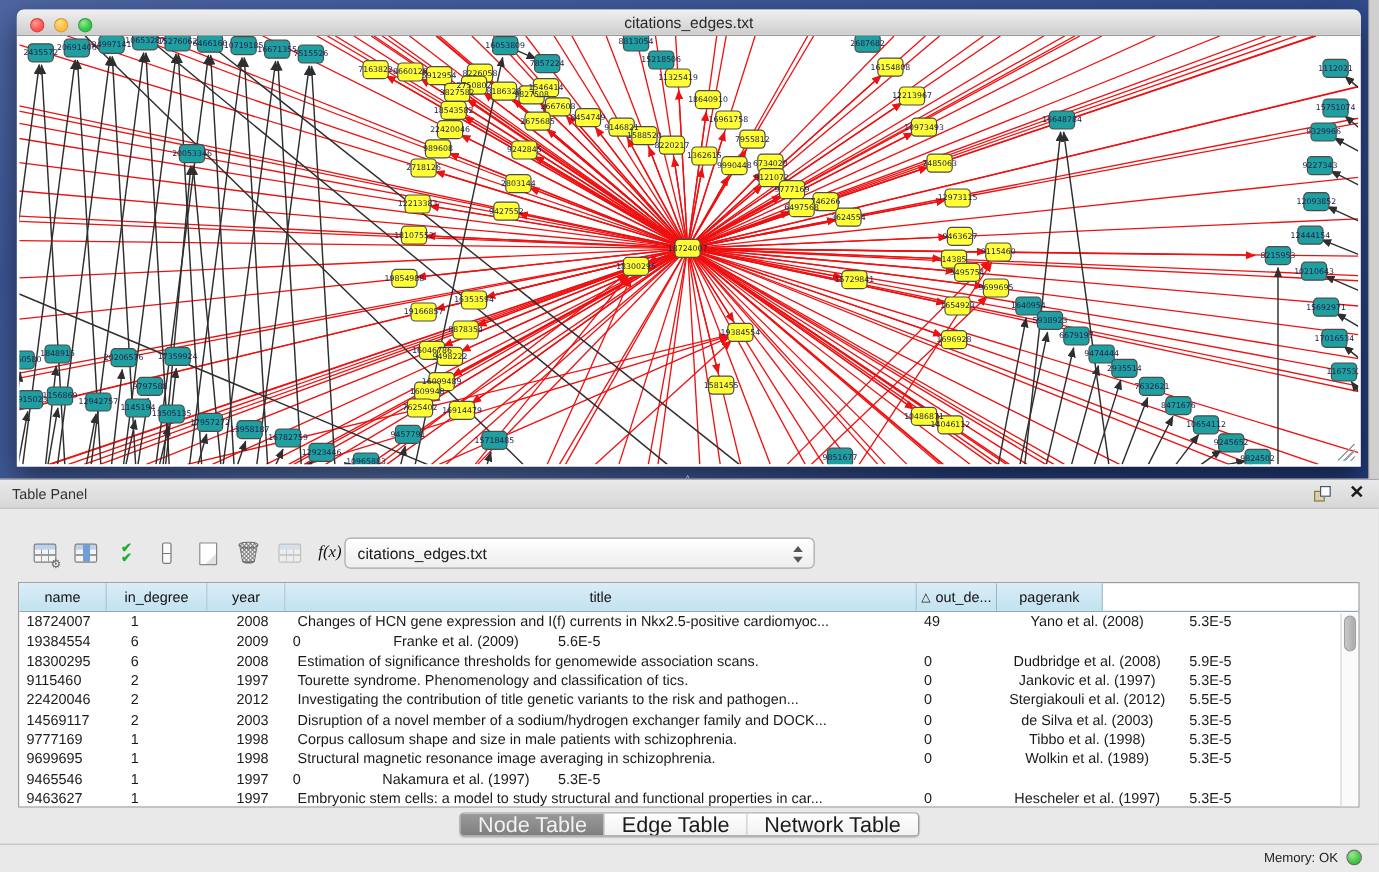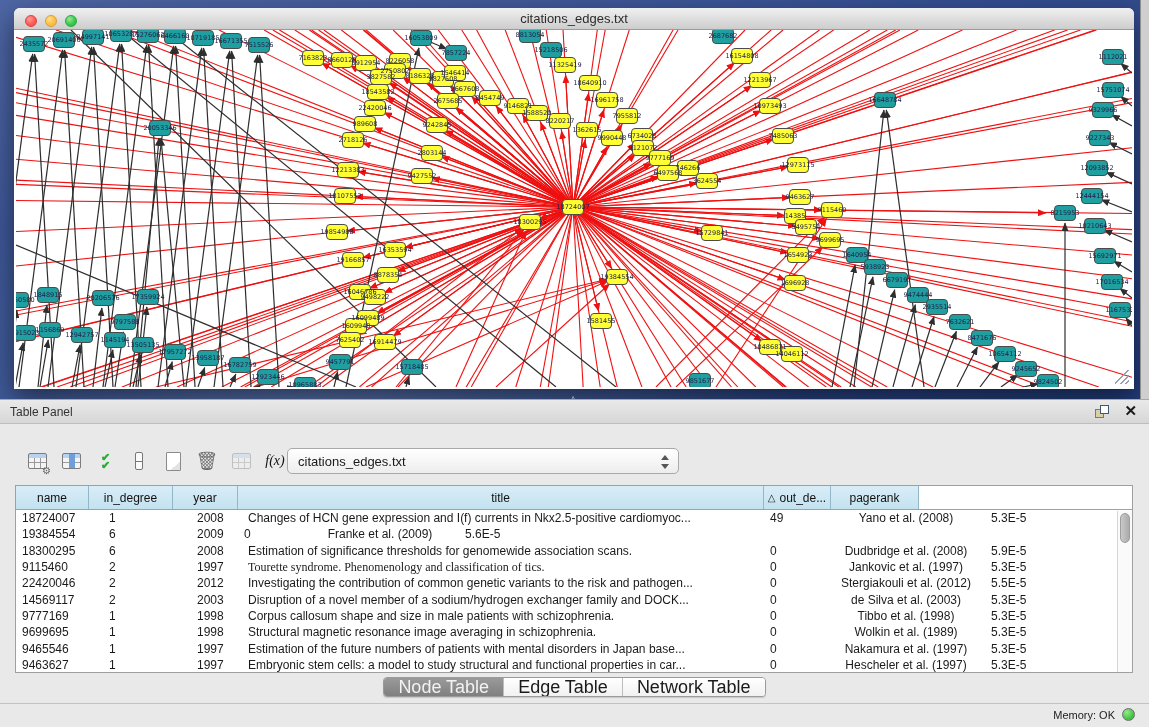--- a/index.html
+++ b/index.html
@@ -740,30 +740,30 @@
             <div class="g-cell" style="width: 65px; padding-left: 24px;">2008</div>
             <div class="g-cell" style="width: 526px; padding-left: 10px;">Estimation of significance thresholds for genomewide association scans.</div>
             <div class="g-cell" style="width: 67px;">0</div>
             <div class="g-cell center" style="width: 150px;">Dudbridge et al. (2008)</div>
             <div class="g-cell" style="width: 88px; padding-left: 10px;">5.9E-5</div>
           </div>
           <div class="g-row">
             <div class="g-cell" style="width: 73px;">9115460</div>
             <div class="g-cell" style="width: 84px; padding-left: 20px;">2</div>
             <div class="g-cell" style="width: 65px; padding-left: 24px;">1997</div>
-            <div class="g-cell" style="width: 526px; padding-left: 10px; font-family: Liberation Serif, serif;">Tourette syndrome. Phenomenology and classification of tics.</div>
+            <div class="g-cell" style="width: 526px; padding-left: 10px;">Tourette syndrome. Phenomenology and classification of tics.</div>
             <div class="g-cell" style="width: 67px;">0</div>
             <div class="g-cell center" style="width: 150px;">Jankovic et al. (1997)</div>
             <div class="g-cell" style="width: 88px; padding-left: 10px;">5.3E-5</div>
           </div>
           <div class="g-row">
             <div class="g-cell" style="width: 73px;">22420046</div>
             <div class="g-cell" style="width: 84px; padding-left: 20px;">2</div>
             <div class="g-cell" style="width: 65px; padding-left: 24px;">2012</div>
-            <div class="g-cell" style="width: 526px; padding-left: 10px;">Investigating the contribution of common genetic variants to the risk and pathogen...</div>
+            <div class="g-cell" style="width: 526px; padding-left: 10px;">Investigating the contribution of title genetic variants to the risk and pathogen...</div>
             <div class="g-cell" style="width: 67px;">0</div>
             <div class="g-cell center" style="width: 150px;">Stergiakouli et al. (2012)</div>
             <div class="g-cell" style="width: 88px; padding-left: 10px;">5.5E-5</div>
           </div>
           <div class="g-row">
             <div class="g-cell" style="width: 73px;">14569117</div>
             <div class="g-cell" style="width: 84px; padding-left: 20px;">2</div>
             <div class="g-cell" style="width: 65px; padding-left: 24px;">2003</div>
             <div class="g-cell" style="width: 526px; padding-left: 10px;">Disruption of a novel member of a sodium/hydrogen exchanger family and DOCK...</div>
             <div class="g-cell" style="width: 67px;">0</div>
@@ -785,21 +785,20 @@
             <div class="g-cell" style="width: 65px; padding-left: 24px;">1998</div>
             <div class="g-cell" style="width: 526px; padding-left: 10px;">Structural magnetic resonance image averaging in schizophrenia.</div>
             <div class="g-cell" style="width: 67px;">0</div>
             <div class="g-cell center" style="width: 150px;">Wolkin et al. (1989)</div>
             <div class="g-cell" style="width: 88px; padding-left: 10px;">5.3E-5</div>
           </div>
           <div class="g-row">
             <div class="g-cell" style="width: 73px;">9465546</div>
             <div class="g-cell" style="width: 84px; padding-left: 20px;">1</div>
             <div class="g-cell" style="width: 65px; padding-left: 24px;">1997</div>
-            <div class="g-cell" style="width: 526px; padding-left: 10px;">Estimation of the future numbers of patients with mental disorders in Japan base...</div>
             <div class="g-cell" style="width: 67px;">0</div>
             <div class="g-cell center" style="width: 150px;">Nakamura et al. (1997)</div>
             <div class="g-cell" style="width: 88px; padding-left: 10px;">5.3E-5</div>
           </div>
           <div class="g-row">
             <div class="g-cell" style="width: 73px;">9463627</div>
             <div class="g-cell" style="width: 84px; padding-left: 20px;">1</div>
             <div class="g-cell" style="width: 65px; padding-left: 24px;">1997</div>
             <div class="g-cell" style="width: 526px; padding-left: 10px;">Embryonic stem cells: a model to study structural and functional properties in car...</div>
             <div class="g-cell" style="width: 67px;">0</div>

